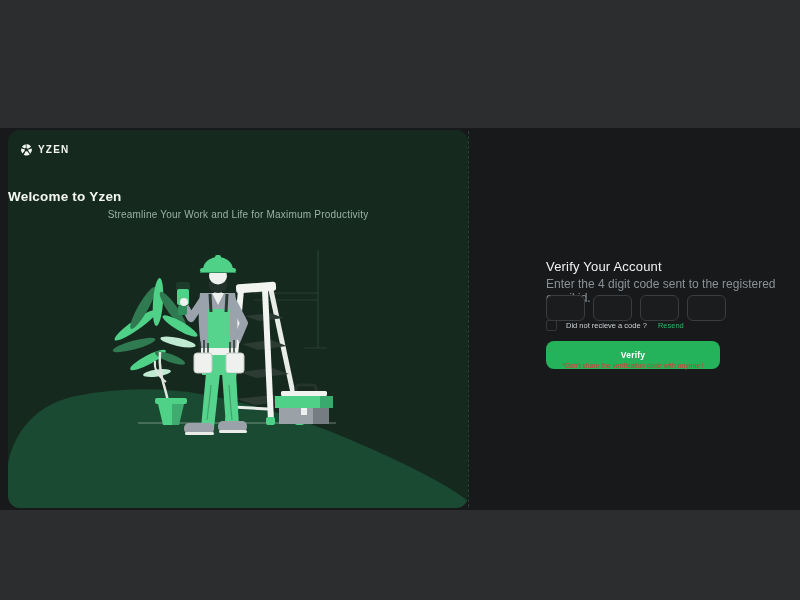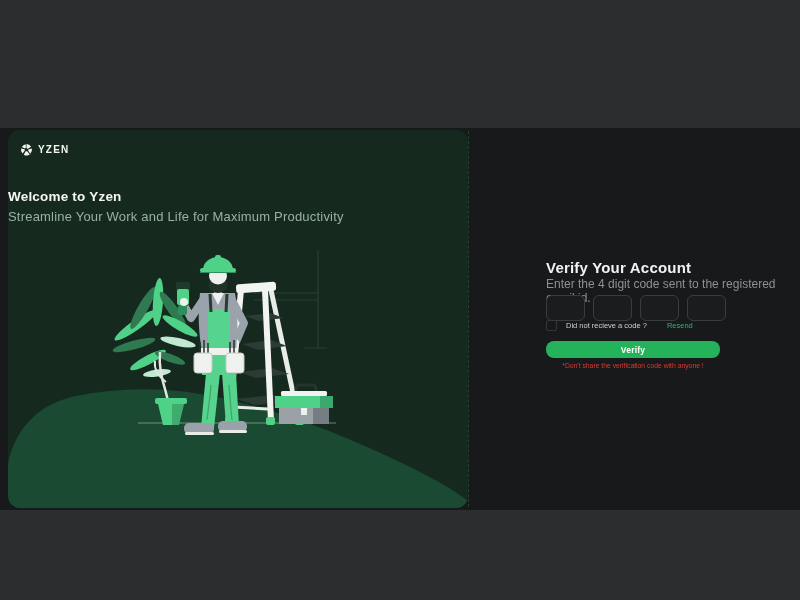--- a/index.html
+++ b/index.html
@@ -27,55 +27,55 @@
   }
   .logo-row svg{display:block}
   .brand-name{
     color:#f2f5f2;font-size:10px;font-weight:700;letter-spacing:1.2px;
   }
   .welcome-title{
     position:absolute;left:0;top:59px;width:100%;text-align:left;z-index:3;
     color:#f4f7f4;font-size:13.5px;font-weight:700;letter-spacing:0.2px;
   }
   .welcome-sub{
-    position:absolute;left:0;top:79px;width:100%;text-align:left;z-index:3;
-    color:#98b2a4;font-size:13px;letter-spacing:0.2px;
+    position:absolute;left:0;top:79px;width:100%;text-align:center;z-index:3;
+    color:#98b2a4;font-size:10px;letter-spacing:0.2px;
   }
   .illustration{position:absolute;left:0;top:0;width:460px;height:378px;z-index:1;}
   
   .verify-title{
     position:absolute;left:546px;top:259px;
-    color:#f1f3f2;font-size:15px;font-weight:700;letter-spacing:0.2px;
+    color:#f1f3f2;font-size:13px;font-weight:400;letter-spacing:0.2px;
   }
   .verify-sub{
     position:absolute;left:546px;top:277px;
     color:#8b9196;font-size:12px;
   }
   .otp-row{
     position:absolute;left:546px;top:295px;display:flex;gap:8px;
   }
   .otp-box{
     width:39px;height:26px;border:1px solid #393d40;border-radius:6px;
     background:#1b1c1e;color:#e8eaec;font-size:12px;text-align:center;outline:none;
     font-family:"Liberation Sans","DejaVu Sans",sans-serif;box-sizing:border-box;
   }
   .resend-row{
     position:absolute;left:546px;top:320px;display:flex;align-items:center;gap:9px;
   }
   .resend-check{
     width:9px;height:9px;border:1px solid #33373a;border-radius:2px;background:transparent;
   }
   .resend-prompt{color:#ced2d4;font-size:7.5px;}
-  .resend-link{color:#2db765;font-size:7.5px;cursor:pointer;margin-left:11px;}
+  .resend-link{color:#2db765;font-size:7.5px;cursor:pointer;margin-left:2px;}
   .verify-btn{
     position:absolute;left:546px;top:341px;width:174px;height:17px;
     background:#24b35b;border:none;border-radius:8px;cursor:pointer;
     color:#ffffff;font-size:8.5px;font-weight:600;letter-spacing:0.2px;
     font-family:"Liberation Sans","DejaVu Sans",sans-serif;
-    display:flex;align-items:center;justify-content:center;padding:8px;
+    display:flex;align-items:center;justify-content:center;padding:14px;
   }
   .verify-warning{
     position:absolute;left:546px;top:362px;width:174px;text-align:center;
     color:#d93a2f;font-size:6.8px;
   }
 </style>
 </head>
 <body>
 
 <div class="app-strip"></div>

